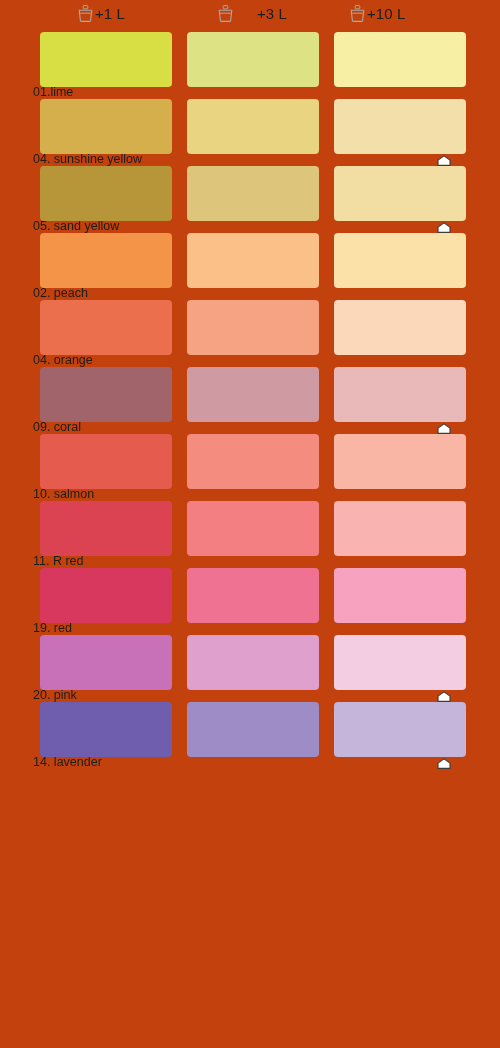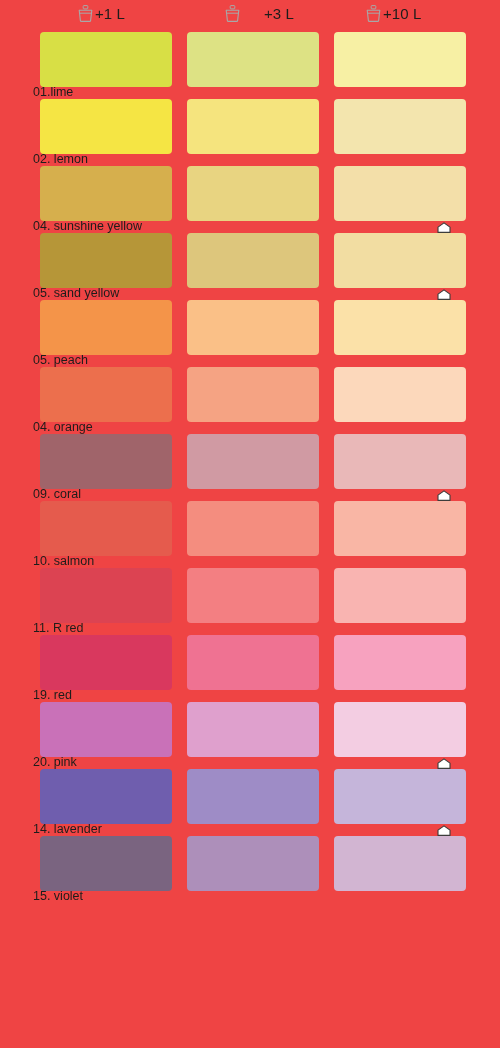--- a/index.html
+++ b/index.html
@@ -14,21 +14,21 @@
     position: relative;
     font-family: "Liberation Sans", sans-serif;
     -webkit-font-smoothing: antialiased;
     overflow: hidden;
   }
 
   #chart-root {
     position: relative;
     width: 500px;
     height: 1048px;
-    background: #ef4444;
+    background: #c2410c;
   }
 
   
   .header-row {
     position: absolute;
     top: 0;
     left: 0;
     width: 500px;
     height: 28px;
   }
@@ -110,57 +110,51 @@
       <span class="bucket-icon">
         <svg viewBox="0 0 15 17" width="15" height="17" aria-hidden="true">
           <rect x="5.2" y="0.6" width="4.6" height="3.3" rx="0.8" fill="none" stroke="#a8a8a8" stroke-width="1"></rect>
           <path d="M1.2 5.2 L13.8 5.2 L12.6 15.6 Q12.5 16.4 11.7 16.4 L3.3 16.4 Q2.5 16.4 2.4 15.6 Z" fill="none" stroke="#a8a8a8" stroke-width="1.1" stroke-linejoin="round"></path>
           <line x1="1.6" y1="8.2" x2="13.4" y2="8.2" stroke="#a8a8a8" stroke-width="1"></line>
         </svg>
       </span>
       <span class="header-label">+1 L</span>
     </div>
 
-    <div class="header-cell" style="left:225px;gap:24px;">
+    <div class="header-cell" style="left:218px;gap:24px;">
       <span class="bucket-icon">
         <svg viewBox="0 0 15 17" width="15" height="17" aria-hidden="true">
           <rect x="5.2" y="0.6" width="4.6" height="3.3" rx="0.8" fill="none" stroke="#a8a8a8" stroke-width="1"></rect>
           <path d="M1.2 5.2 L13.8 5.2 L12.6 15.6 Q12.5 16.4 11.7 16.4 L3.3 16.4 Q2.5 16.4 2.4 15.6 Z" fill="none" stroke="#a8a8a8" stroke-width="1.1" stroke-linejoin="round"></path>
           <line x1="1.6" y1="8.2" x2="13.4" y2="8.2" stroke="#a8a8a8" stroke-width="1"></line>
         </svg>
       </span>
       <span class="header-label">+3 L</span>
     </div>
 
-    <div class="header-cell" style="left:366px;">
+    <div class="header-cell" style="left:350px;">
       <span class="bucket-icon">
         <svg viewBox="0 0 15 17" width="15" height="17" aria-hidden="true">
           <rect x="5.2" y="0.6" width="4.6" height="3.3" rx="0.8" fill="none" stroke="#a8a8a8" stroke-width="1"></rect>
           <path d="M1.2 5.2 L13.8 5.2 L12.6 15.6 Q12.5 16.4 11.7 16.4 L3.3 16.4 Q2.5 16.4 2.4 15.6 Z" fill="none" stroke="#a8a8a8" stroke-width="1.1" stroke-linejoin="round"></path>
           <line x1="1.6" y1="8.2" x2="13.4" y2="8.2" stroke="#a8a8a8" stroke-width="1"></line>
         </svg>
       </span>
       <span class="header-label">+10 L</span>
     </div>
   </div>
 
   <div class="grid" id="swatch-grid">
       <div class="swatch-row">
         <div class="swatch col-0" style="background: rgb(216, 223, 69);"></div>
         <div class="swatch col-1" style="background: rgb(221, 226, 132);"></div>
         <div class="swatch col-2" style="background: rgb(247, 240, 164);"></div>
         <div class="row-label">01.lime</div>
       </div>
       <div class="swatch-row">
-        <div class="swatch col-0" style="background: rgb(245, 229, 68);"></div>
-        <div class="swatch col-1" style="background: rgb(245, 228, 126);"></div>
-        <div class="swatch col-2" style="background: rgb(243, 229, 174);"></div>
-        <div class="row-label">02. lemon</div>
-      </div>
-      <div class="swatch-row">
         <div class="swatch col-0" style="background: rgb(214, 175, 77);"></div>
         <div class="swatch col-1" style="background: rgb(232, 212, 129);"></div>
         <div class="swatch col-2" style="background: rgb(243, 223, 169);"></div>
         <div class="row-label">04. sunshine yellow</div>
         <div class="house-icon">
           <svg viewBox="0 0 14 11" width="14" height="11" aria-hidden="true">
             <path d="M1 10.4 L1 5.1 L7 0.9 L13 5.1 L13 10.4 Z" fill="#ffffff" stroke="#3c3c3b" stroke-width="1.1" stroke-linejoin="round"></path>
           </svg>
         </div>
       </div>
@@ -172,21 +166,21 @@
         <div class="house-icon">
           <svg viewBox="0 0 14 11" width="14" height="11" aria-hidden="true">
             <path d="M1 10.4 L1 5.1 L7 0.9 L13 5.1 L13 10.4 Z" fill="#ffffff" stroke="#3c3c3b" stroke-width="1.1" stroke-linejoin="round"></path>
           </svg>
         </div>
       </div>
       <div class="swatch-row">
         <div class="swatch col-0" style="background: rgb(244, 148, 73);"></div>
         <div class="swatch col-1" style="background: rgb(250, 192, 135);"></div>
         <div class="swatch col-2" style="background: rgb(251, 225, 168);"></div>
-        <div class="row-label">05. peach</div>
+        <div class="row-label">02. peach</div>
       </div>
       <div class="swatch-row">
         <div class="swatch col-0" style="background: rgb(236, 111, 77);"></div>
         <div class="swatch col-1" style="background: rgb(245, 163, 131);"></div>
         <div class="swatch col-2" style="background: rgb(252, 216, 187);"></div>
         <div class="row-label">04. orange</div>
       </div>
       <div class="swatch-row">
         <div class="swatch col-0" style="background: rgb(160, 100, 106);"></div>
         <div class="swatch col-1" style="background: rgb(208, 154, 163);"></div>
@@ -231,21 +225,15 @@
         <div class="swatch col-0" style="background: rgb(111, 94, 174);"></div>
         <div class="swatch col-1" style="background: rgb(158, 140, 198);"></div>
         <div class="swatch col-2" style="background: rgb(197, 181, 218);"></div>
         <div class="row-label">14. lavender</div>
         <div class="house-icon">
           <svg viewBox="0 0 14 11" width="14" height="11" aria-hidden="true">
             <path d="M1 10.4 L1 5.1 L7 0.9 L13 5.1 L13 10.4 Z" fill="#ffffff" stroke="#3c3c3b" stroke-width="1.1" stroke-linejoin="round"></path>
           </svg>
         </div>
       </div>
-      <div class="swatch-row">
-        <div class="swatch col-0" style="background: rgb(122, 100, 128);"></div>
-        <div class="swatch col-1" style="background: rgb(173, 143, 186);"></div>
-        <div class="swatch col-2" style="background: rgb(210, 181, 210);"></div>
-        <div class="row-label">15. violet</div>
-      </div>
     </div>
 
 </div>
 
 </body></html>

